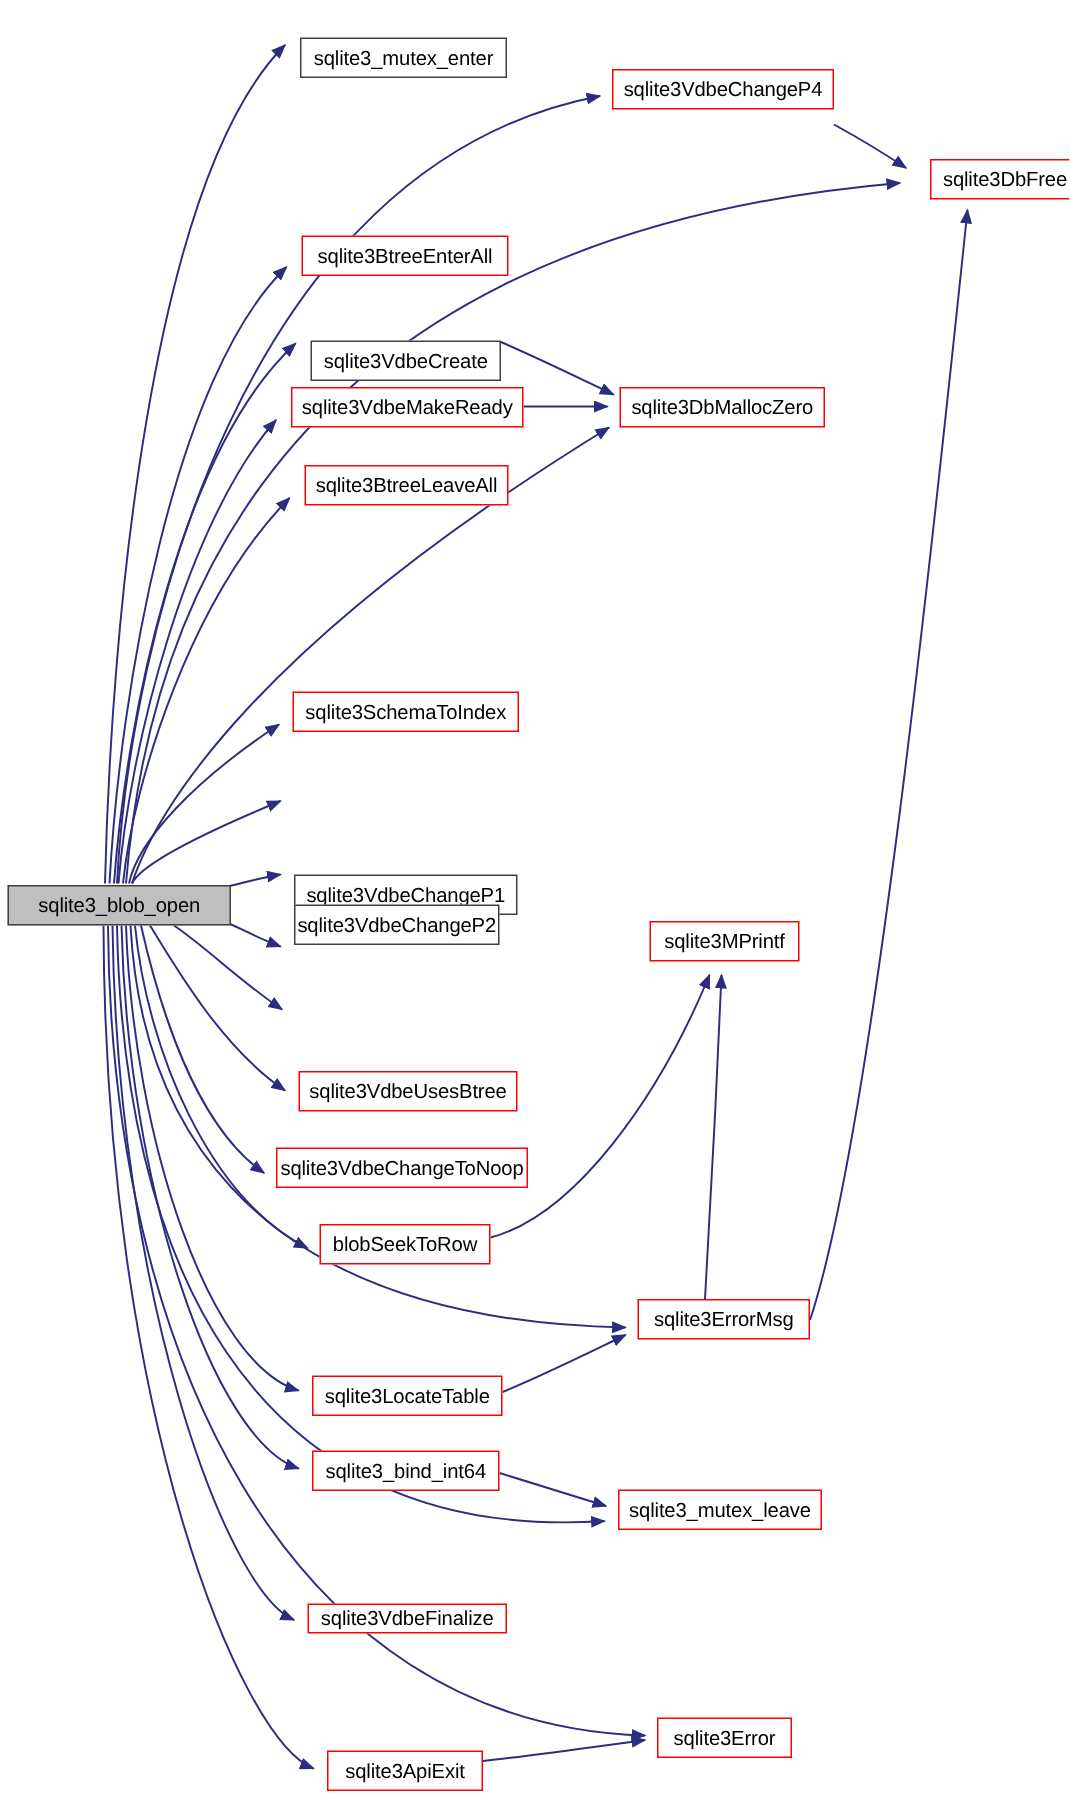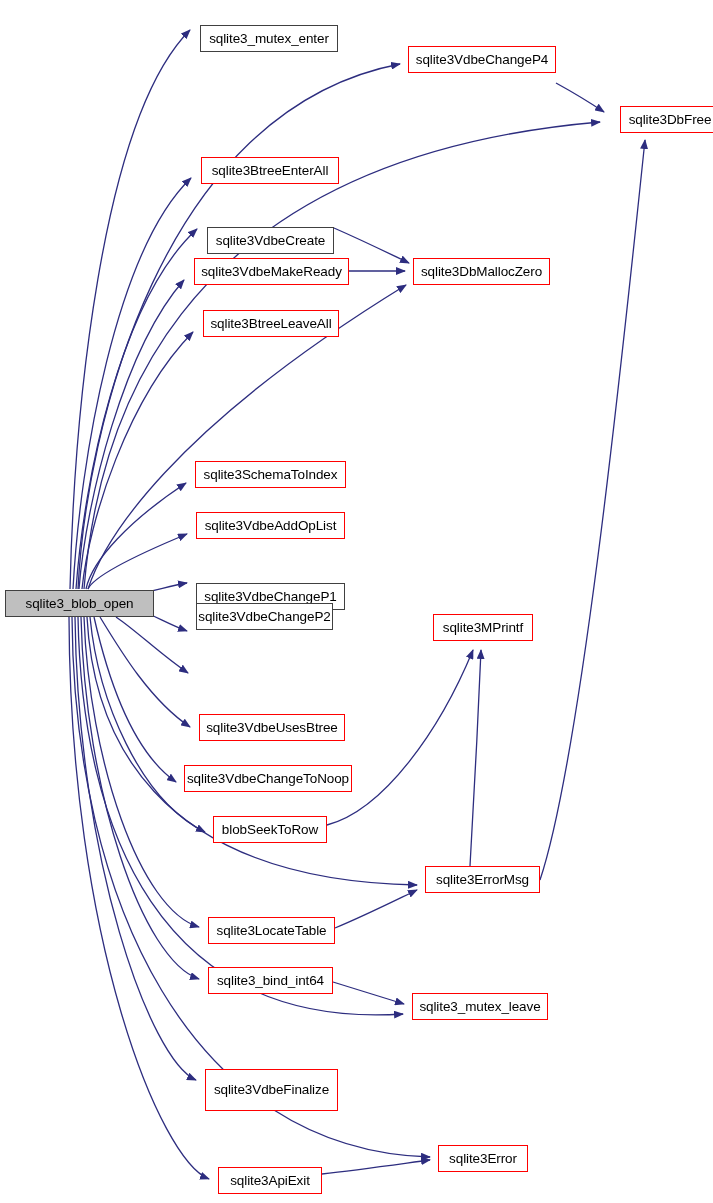--- a/index.html
+++ b/index.html
@@ -110,21 +110,20 @@
   <div class="node gray-border" style="left:207px; top:207px; width:127px; height:27px;">sqlite3VdbeCreate</div>
 
   <div class="node" style="left:194px; top:258px; width:155px; height:27px;">sqlite3VdbeMakeReady</div>
 
   <div class="node" style="left:413px; top:258px; width:137px; height:27px;">sqlite3DbMallocZero</div>
 
   <div class="node" style="left:203px; top:310px; width:136px; height:27px;">sqlite3BtreeLeaveAll</div>
 
   <div class="node" style="left:195px; top:461px; width:151px; height:27px;">sqlite3SchemaToIndex</div>
 
-  <div class="node" style="left:196px; top:512px; width:149px; height:27px;">sqlite3VdbeAddOpList</div>
 
   <div class="node gray-border" style="left:196px; top:563px; width:149px; height:27px;">sqlite3VdbeChangeP1</div>
 
   <div class="node gray-border" style="left:196px; top:583px; width:137px; height:27px;">sqlite3VdbeChangeP2</div>
 
 
   <div class="node" style="left:199px; top:714px; width:146px; height:27px;">sqlite3VdbeUsesBtree</div>
 
   <div class="node" style="left:184px; top:765px; width:168px; height:27px;">sqlite3VdbeChangeToNoop</div>
 
@@ -133,19 +132,19 @@
   <div class="node" style="left:433px; top:614px; width:100px; height:27px;">sqlite3MPrintf</div>
 
   <div class="node" style="left:425px; top:866px; width:115px; height:27px;">sqlite3ErrorMsg</div>
 
   <div class="node" style="left:208px; top:917px; width:127px; height:27px;">sqlite3LocateTable</div>
 
   <div class="node" style="left:208px; top:967px; width:125px; height:27px;">sqlite3_bind_int64</div>
 
   <div class="node" style="left:412px; top:993px; width:136px; height:27px;">sqlite3_mutex_leave</div>
 
-  <div class="node" style="left:205px; top:1069px; width:133px; height:42px;">sqlite3VdbeFinalize</div>
+  <div class="node" style="left:205px; top:1069px; width:133px; height:20px;">sqlite3VdbeFinalize</div>
 
   <div class="node" style="left:438px; top:1145px; width:90px; height:27px;">sqlite3Error</div>
 
   <div class="node" style="left:218px; top:1167px; width:104px; height:27px;">sqlite3ApiExit</div>
 
 </div>
 
 </body></html>

